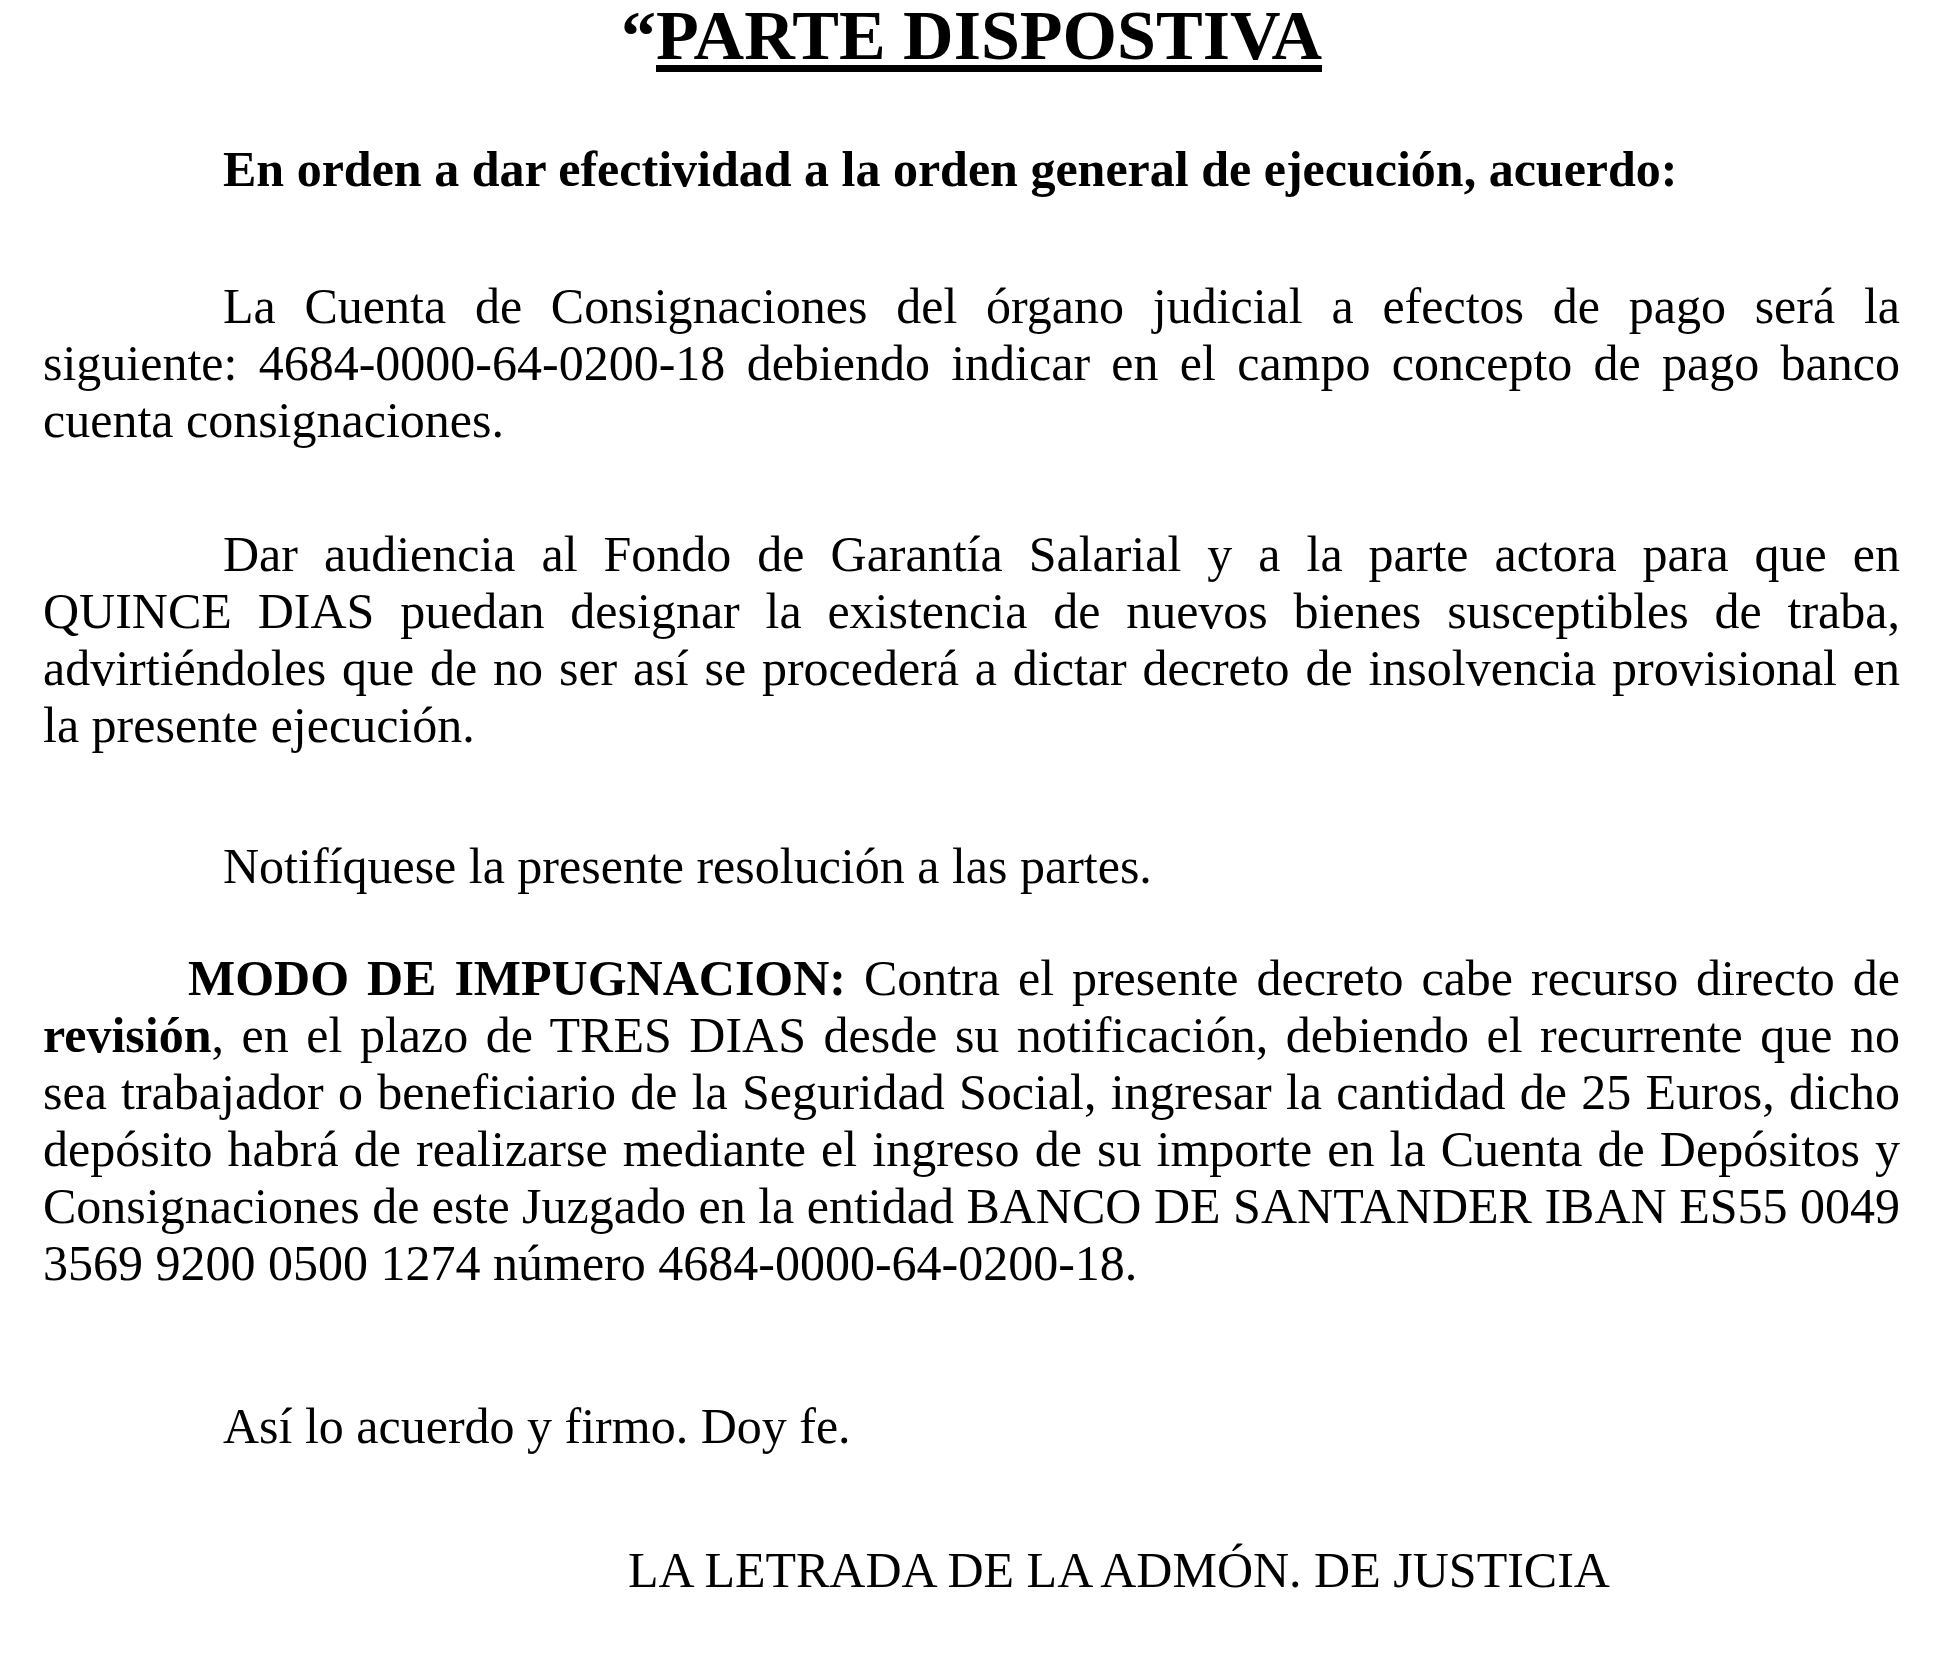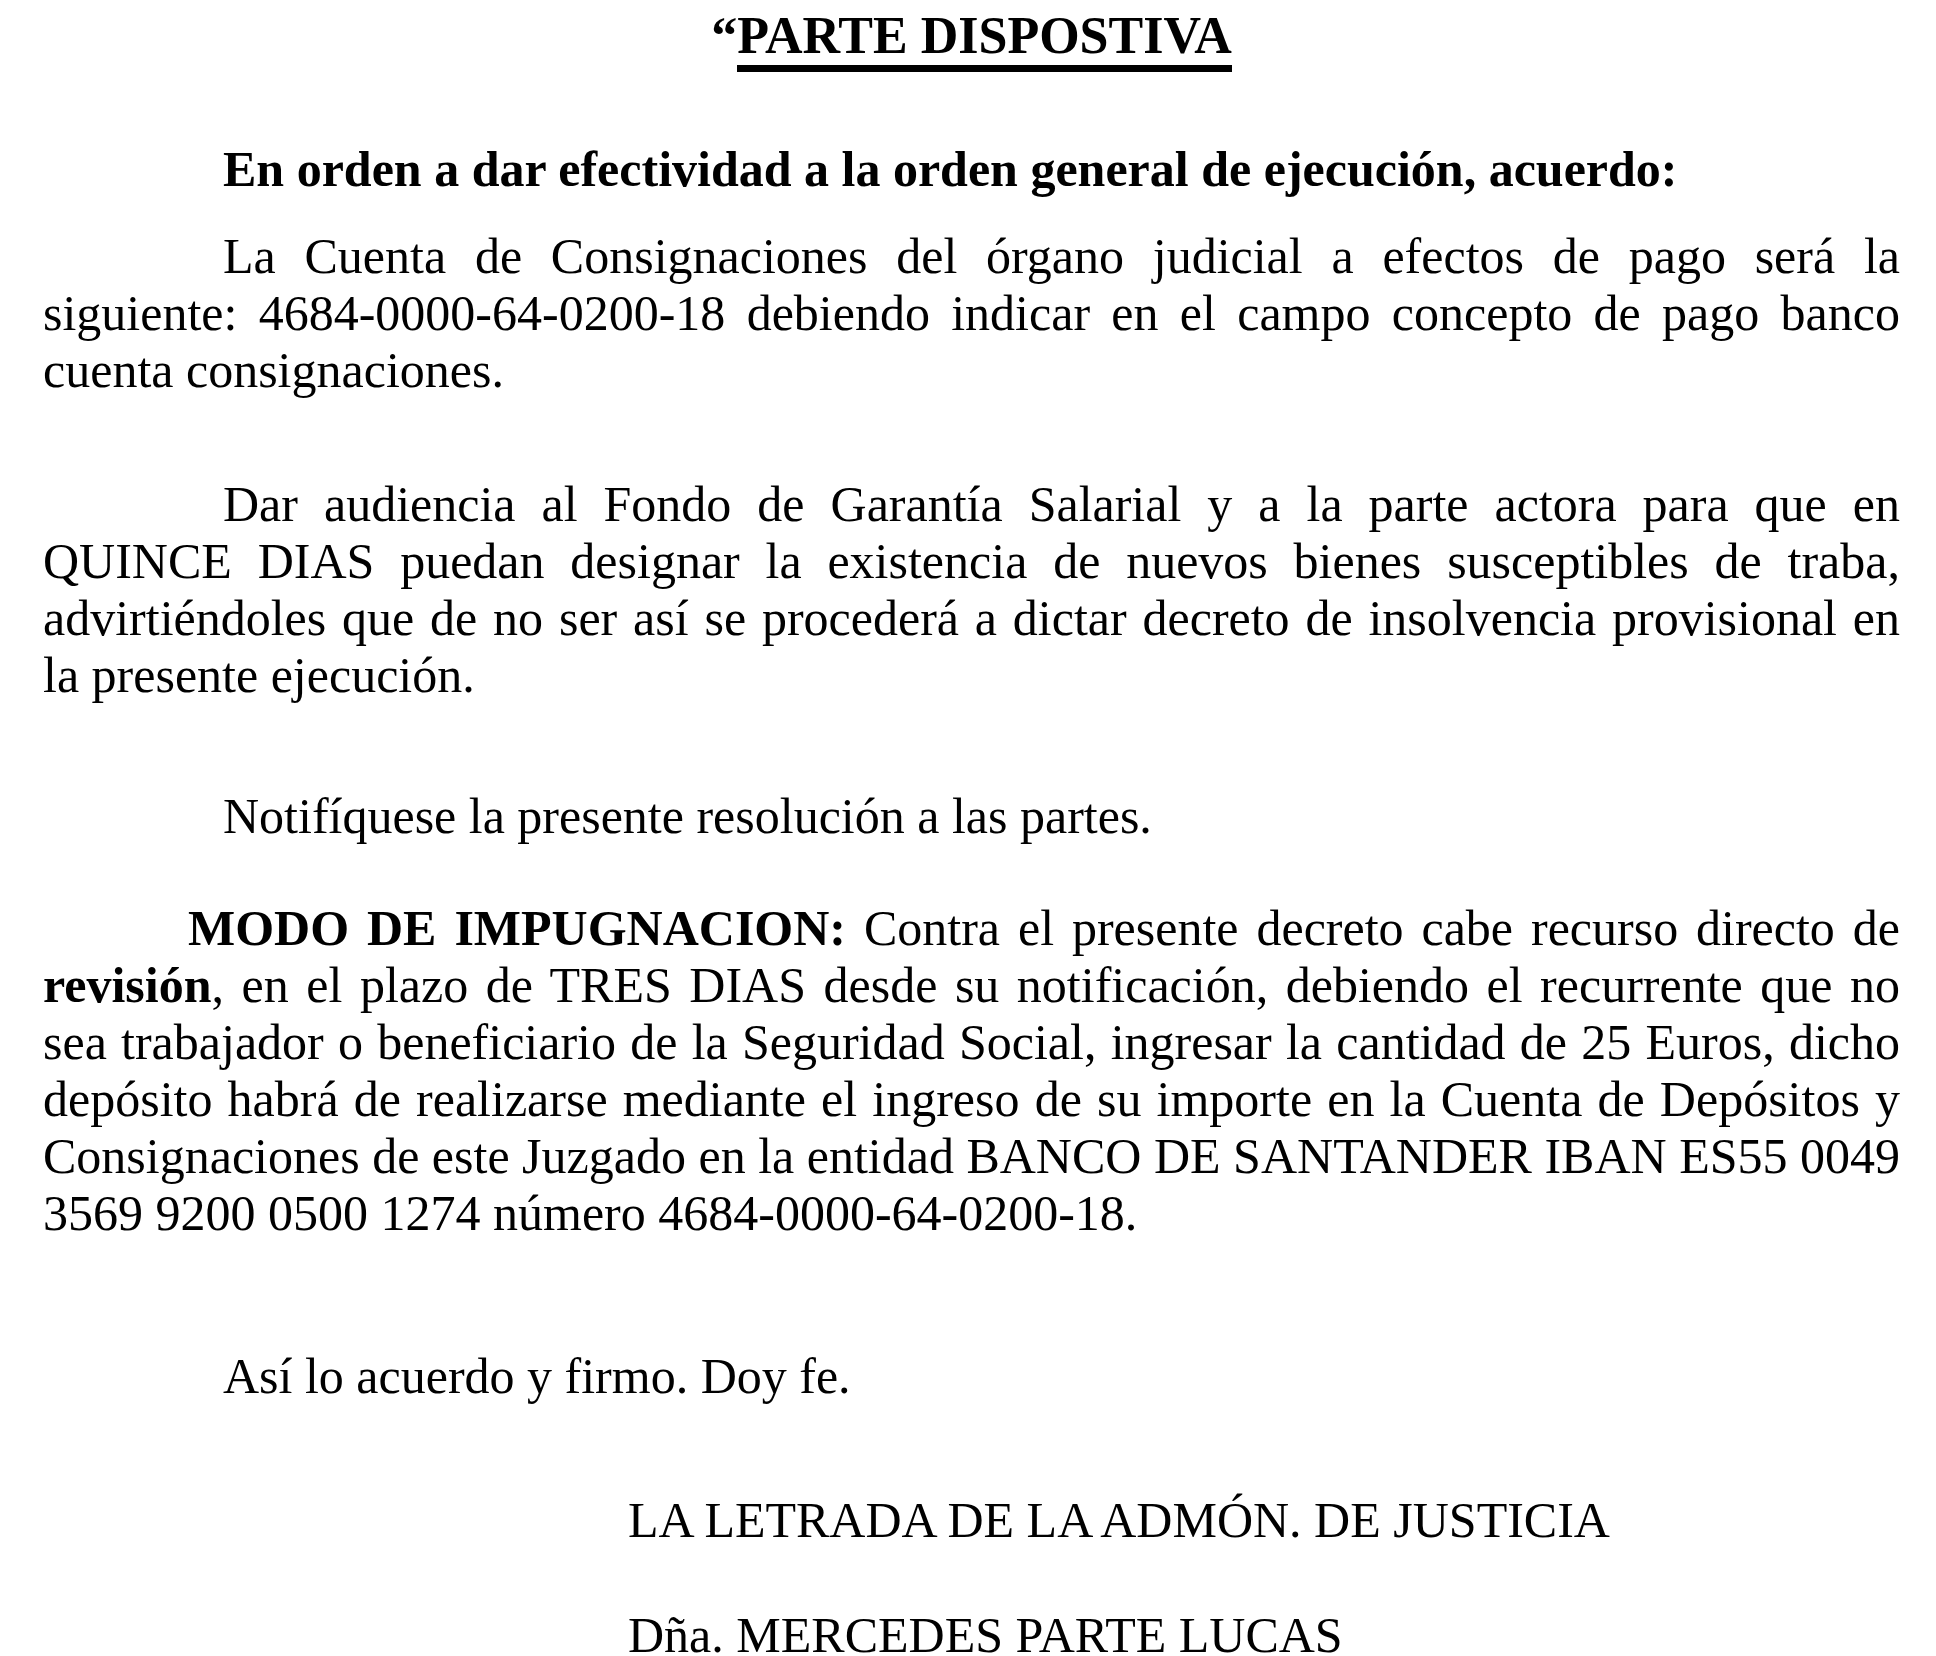--- a/index.html
+++ b/index.html
@@ -16,36 +16,36 @@
     background: #ffffff;
     color: #000000;
     font-family: "Liberation Serif", "DejaVu Serif", serif;
     font-size: 50px;
     line-height: 57px;
     overflow: hidden;
   }
   .title {
     margin: 0;
     text-align: center;
-    font-size: 52px;
+    font-size: 70px;
     line-height: 57px;
     font-weight: bold;
   }
   .title-underline {
     display: inline-block;
     border-bottom: 7px solid #000000;
     padding-bottom: 1px;
   }
   .para {
     margin: 0;
     text-align: justify;
     text-indent: 180px;
   }
   .p-intro       { margin-top: 69px; font-weight: bold; }
-  .p-account     { margin-top: 30px; }
+  .p-account     { margin-top: 80px; }
   .p-audiencia   { margin-top: 77px; }
   .p-notifiquese { margin-top: 84px; }
   .p-modo        { margin-top: 55px; text-indent: 145px; }
   .p-acuerdo     { margin-top: 106px; }
   .sig {
     margin: 0;
     padding-left: 585px;
     text-align: left;
   }
   .sig-role { margin-top: 87px; }

